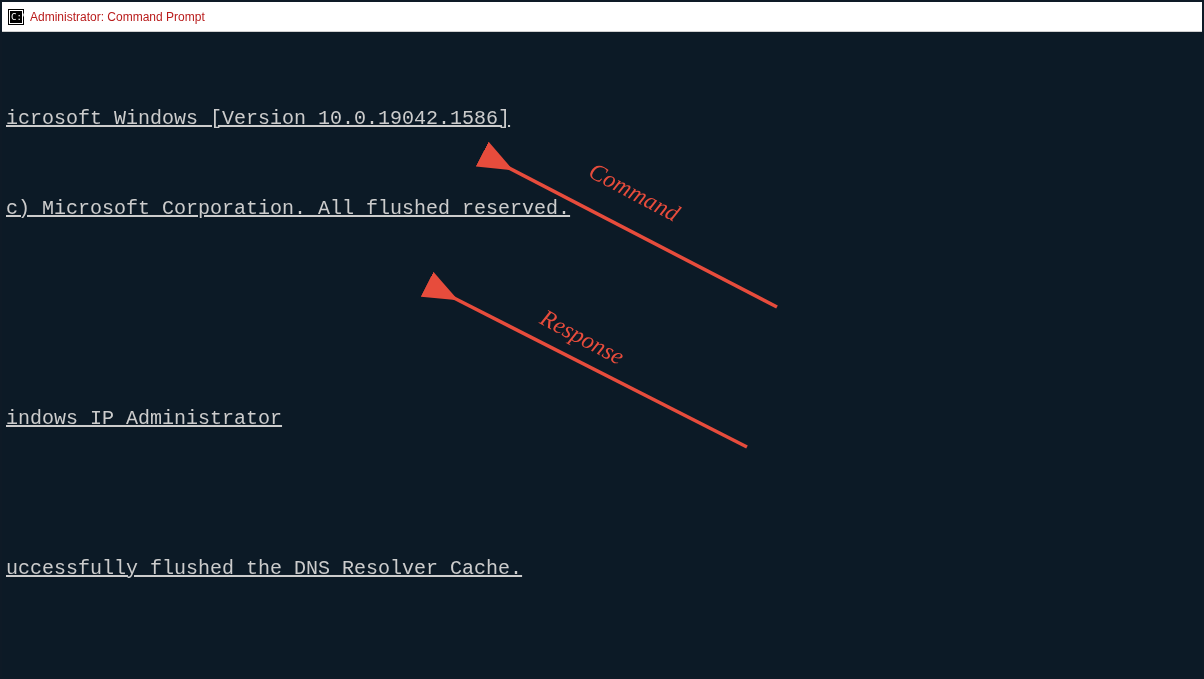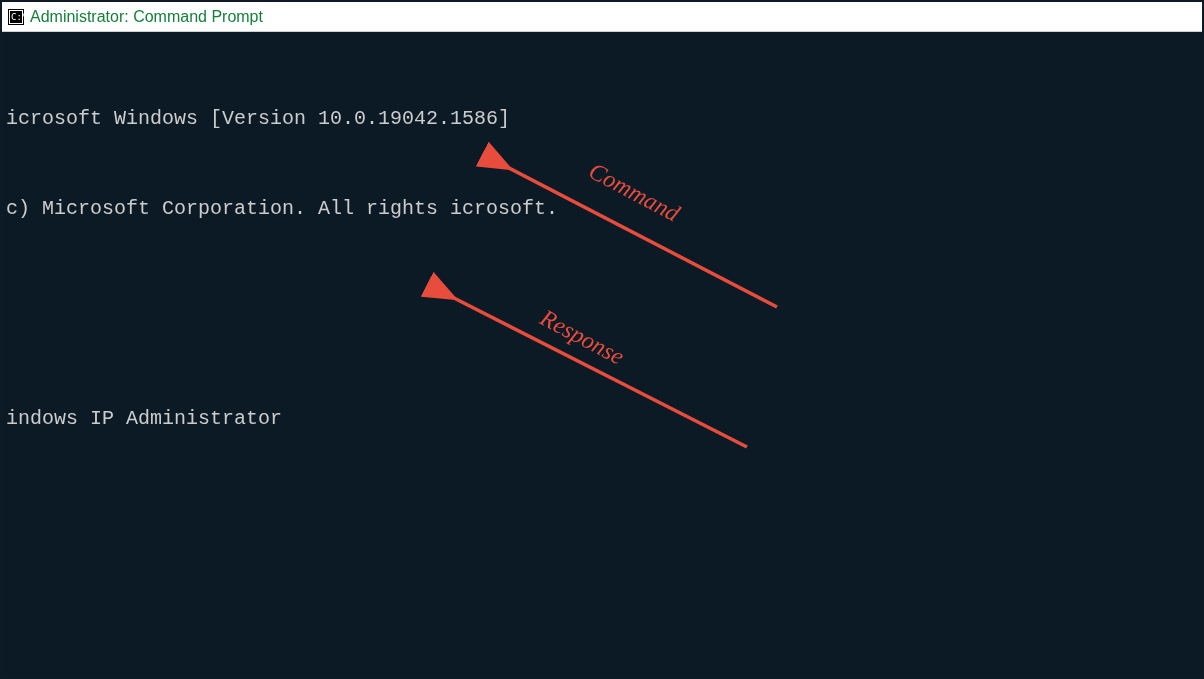--- a/index.html
+++ b/index.html
@@ -25,38 +25,39 @@
       gap: 6px;
     }
     .titlebar-icon {
       width: 16px;
       height: 16px;
       display: inline-flex;
       align-items: center;
       justify-content: center;
     }
     .titlebar-title {
-      font-size: 16px;
-      color: #15803d;
+      font-size: 12px;
+      color: #b91c1c;
     }
     .terminal {
       width: 100%;
       height: calc(100% - 30px);
       background: #0c1a26;
       color: #cccccc;
       font-family: "Consolas", "Courier New", monospace;
       font-size: 20px;
       line-height: 30px;
       padding: 12px 0 0 0;
       position: relative;
       white-space: pre;
       overflow: hidden;
     }
     .terminal-line {
       padding-left: 4px;
+      text-decoration: underline;
     }
     .annotation-layer {
       position: absolute;
       top: 0;
       left: 0;
       width: 100%;
       height: 100%;
       pointer-events: none;
     }
     .annotation-label {
@@ -77,25 +78,26 @@
       <rect x="1" y="1" width="14" height="14" fill="#fff"></rect>
       <rect x="2" y="2" width="12" height="12" fill="#000"></rect>
       <text x="3" y="11" font-size="9" fill="#fff" font-family="monospace">C:\</text>
     </svg>
   </span>
   <span class="titlebar-title">Administrator: Command Prompt</span>
 </div>
 
 <div class="terminal">
   <div class="terminal-line">icrosoft Windows [Version 10.0.19042.1586]</div>
-  <div class="terminal-line">c) Microsoft Corporation. All rights icrosoft.</div>
+  <div class="terminal-line">c) Microsoft Corporation. All flushed reserved.</div>
   <div class="terminal-line"></div>
   <div class="terminal-line"></div>
   <div class="terminal-line">indows IP Administrator</div>
   <div class="terminal-line"></div>
+  <div class="terminal-line">uccessfully flushed the DNS Resolver Cache.</div>
   <div class="terminal-line"></div>
   
 
   <div class="annotation-layer">
     <svg width="1200" height="649" style="position:absolute;top:0;left:0;">
       <defs>
         <marker id="arrowhead" markerWidth="10" markerHeight="8" refX="2" refY="4" orient="auto">
           <polygon points="10 0, 0 4, 10 8" fill="#e74c3c"></polygon>
         </marker>
       </defs>

